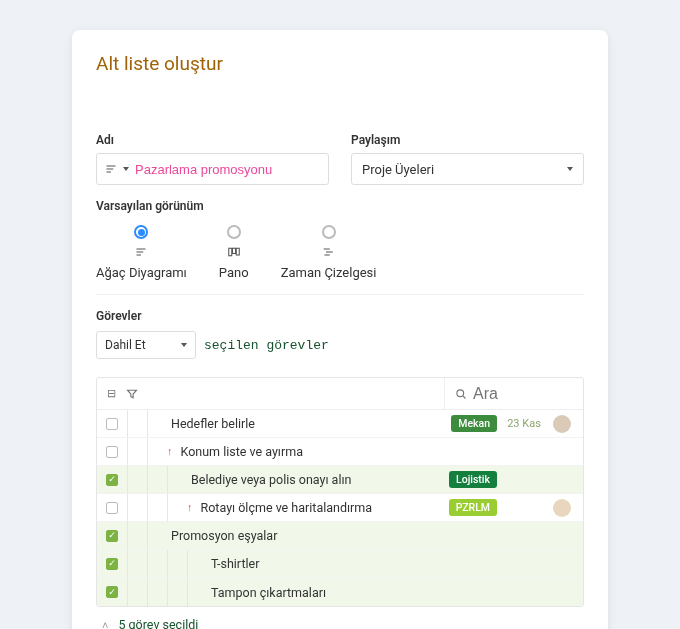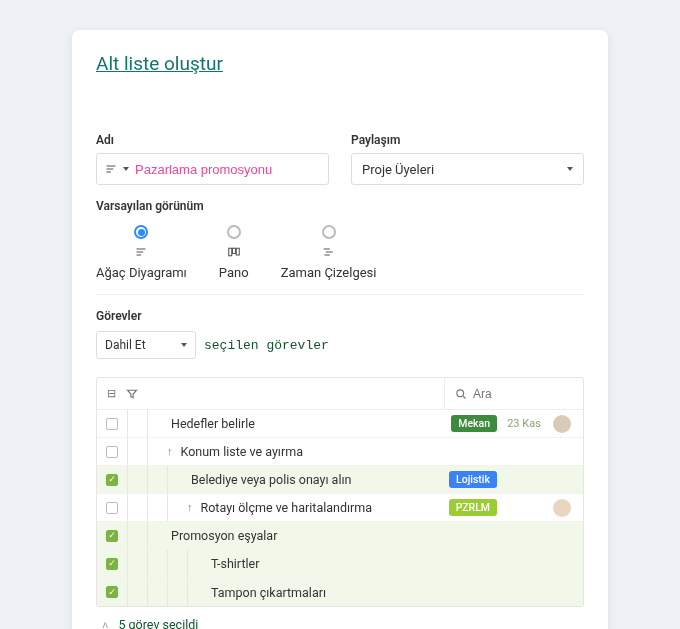--- a/index.html
+++ b/index.html
@@ -15,23 +15,22 @@
   .modal {
     background: #fff;
     border-radius: 8px;
     box-shadow: 0 2px 10px rgba(0,0,0,0.08);
     padding: 22px 24px;
     width: 100%;
   }
   .modal-title {
     font-size: 19px;
     font-weight: 400;
-    color: #0f766e;
+    color: #a16207;
     margin-bottom: 18px;
-    text-decoration: underline;
   }
   .row {
     display: flex;
     gap: 22px;
     margin-bottom: 14px;
   }
   .col { flex: 1; margin-top: 40px; }
   .label {
     font-size: 12px;
     font-weight: 600;
@@ -151,21 +150,21 @@
     align-items: center;
     gap: 6px;
     padding-right: 10px;
     border-left: 1px solid #eee;
     height: 100%;
     padding-left: 10px;
   }
   .search-input {
     border: none;
     outline: none;
-    font-size: 12px;
+    font-size: 16px;
     width: 100px;
     color: #333;
   }
   .scroll-area {
     max-height: 220px;
     overflow-y: auto;
   }
   .trow {
     display: flex;
     align-items: center;
@@ -214,21 +213,21 @@
   .task-text { padding-left: 4px; }
   .arrow-up { color: #e2574c; font-size: 11px; font-weight:600; }
   .badge {
     font-size: 10.5px;
     padding: 2px 7px;
     border-radius: 3px;
     color: #fff;
     font-weight: 500;
   }
   .badge.green { background: #3d8b3d; }
-  .badge.gray { background: #3b82f6; }
+  .badge.gray { background: #15803d; }
   .badge.lime { background: #9acd32; }
   .date-cell { font-size: 11px; color: #8aa66f; width: 54px; text-align:center; }
   .avatar {
     width: 18px; height: 18px;
     border-radius: 50%;
     background: #d9cbb8;
     display: inline-block;
   }
   .avatar.v2 { background: #e8d6bf; }
   .spacer-cell { width: 54px; }

